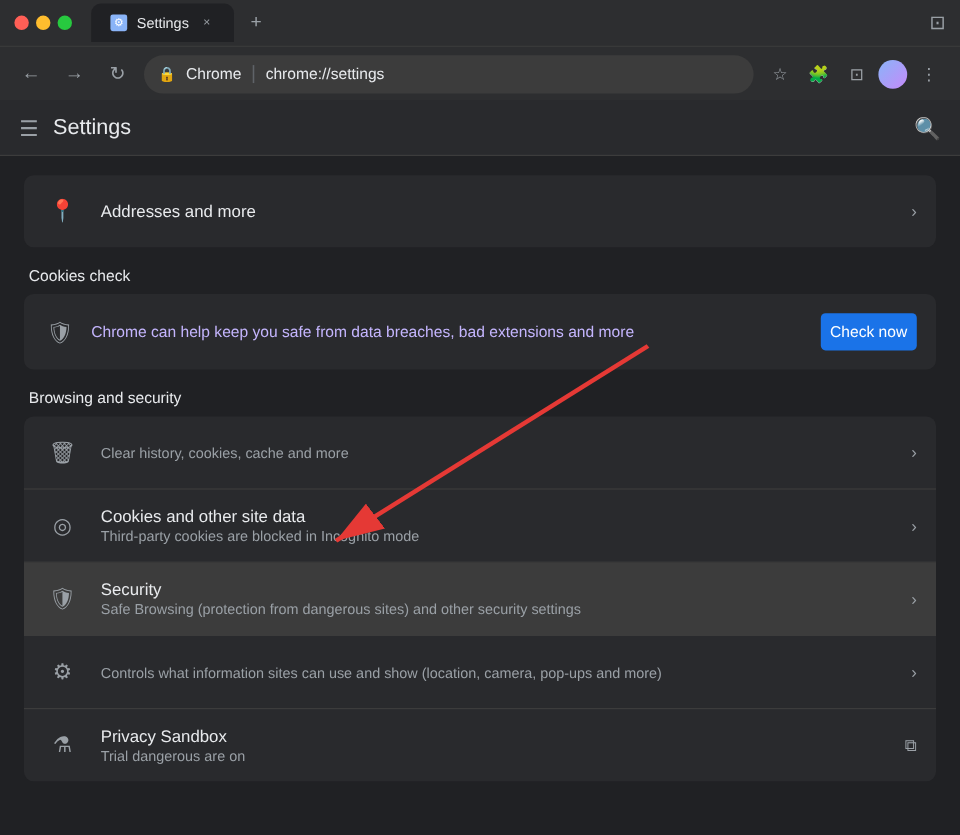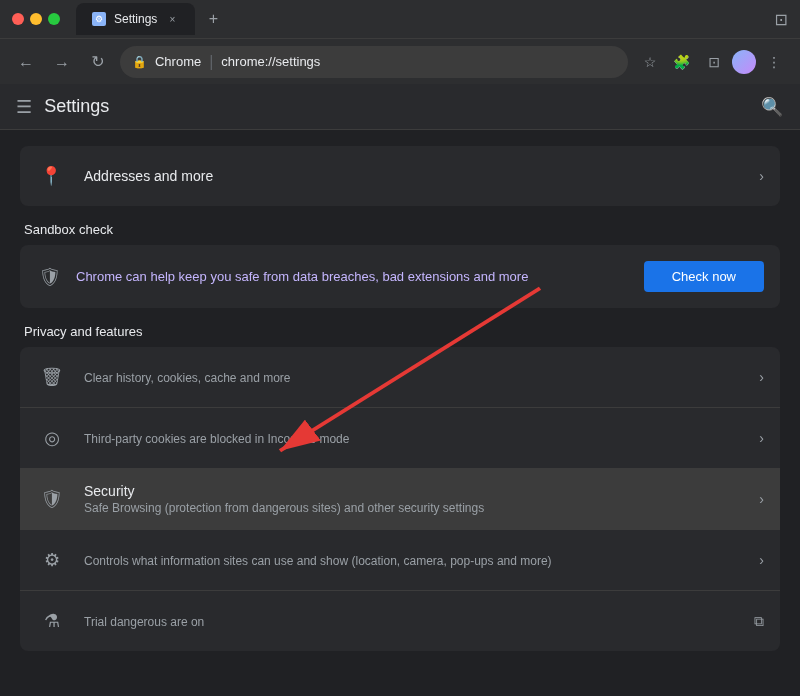--- a/index.html
+++ b/index.html
@@ -226,21 +226,21 @@
     .safety-text {
       flex: 1;
       font-size: 13px;
       color: #c4b5fd;
     }
     .check-now-btn {
       background: #1a73e8;
       color: white;
       border: none;
       border-radius: 4px;
-      padding: 8px 28px;
+      padding: 8px 8px;
       font-size: 13px;
       cursor: pointer;
       white-space: nowrap;
     }
 
     
     .standalone-card {
       background: #292a2d;
       border-radius: 8px;
       margin-bottom: 16px;
@@ -308,41 +308,42 @@
     <div class="standalone-card">
       <div class="settings-row">
         <div class="row-icon">📍</div>
         <div class="row-text">
           <div class="row-title">Addresses and more</div>
         </div>
         <div class="row-chevron">›</div>
       </div>
     </div>
 
-    <div class="section-title">Sandbox check</div>
+    <div class="section-title">Cookies check</div>
     <div class="safety-check-card">
       <div class="safety-icon">🛡</div>
       <span class="safety-text">Chrome can help keep you safe from data breaches, bad extensions and more</span>
       <button class="check-now-btn">Check now</button>
     </div>
 
-    <div class="section-title">Privacy and features</div>
+    <div class="section-title">Browsing and security</div>
     <div class="settings-card">
 
       <div class="settings-row">
         <div class="row-icon">🗑</div>
         <div class="row-text">
           <div class="row-subtitle">Clear history, cookies, cache and more</div>
         </div>
         <div class="row-chevron">›</div>
       </div>
 
       <div class="settings-row">
         <div class="row-icon">◎</div>
         <div class="row-text">
+          <div class="row-title">Cookies and other site data</div>
           <div class="row-subtitle">Third-party cookies are blocked in Incognito mode</div>
         </div>
         <div class="row-chevron">›</div>
       </div>
 
       <div class="settings-row highlighted">
         <div class="row-icon">🛡</div>
         <div class="row-text">
           <div class="row-title">Security</div>
           <div class="row-subtitle">Safe Browsing (protection from dangerous sites) and other security settings</div>
@@ -354,20 +355,21 @@
         <div class="row-icon">⚙</div>
         <div class="row-text">
           <div class="row-subtitle">Controls what information sites can use and show (location, camera, pop-ups and more)</div>
         </div>
         <div class="row-chevron">›</div>
       </div>
 
       <div class="settings-row">
         <div class="row-icon">⚗</div>
         <div class="row-text">
+          <div class="row-title">Privacy Sandbox</div>
           <div class="row-subtitle">Trial dangerous are on</div>
         </div>
         <div class="row-external">⧉</div>
       </div>
 
     </div>
 
     <svg class="arrow-svg" style="top: -20px; left: 0; width: 100%; height: 100%; position: absolute;" viewBox="0 0 760 560" preserveAspectRatio="none">
 
       <defs>

